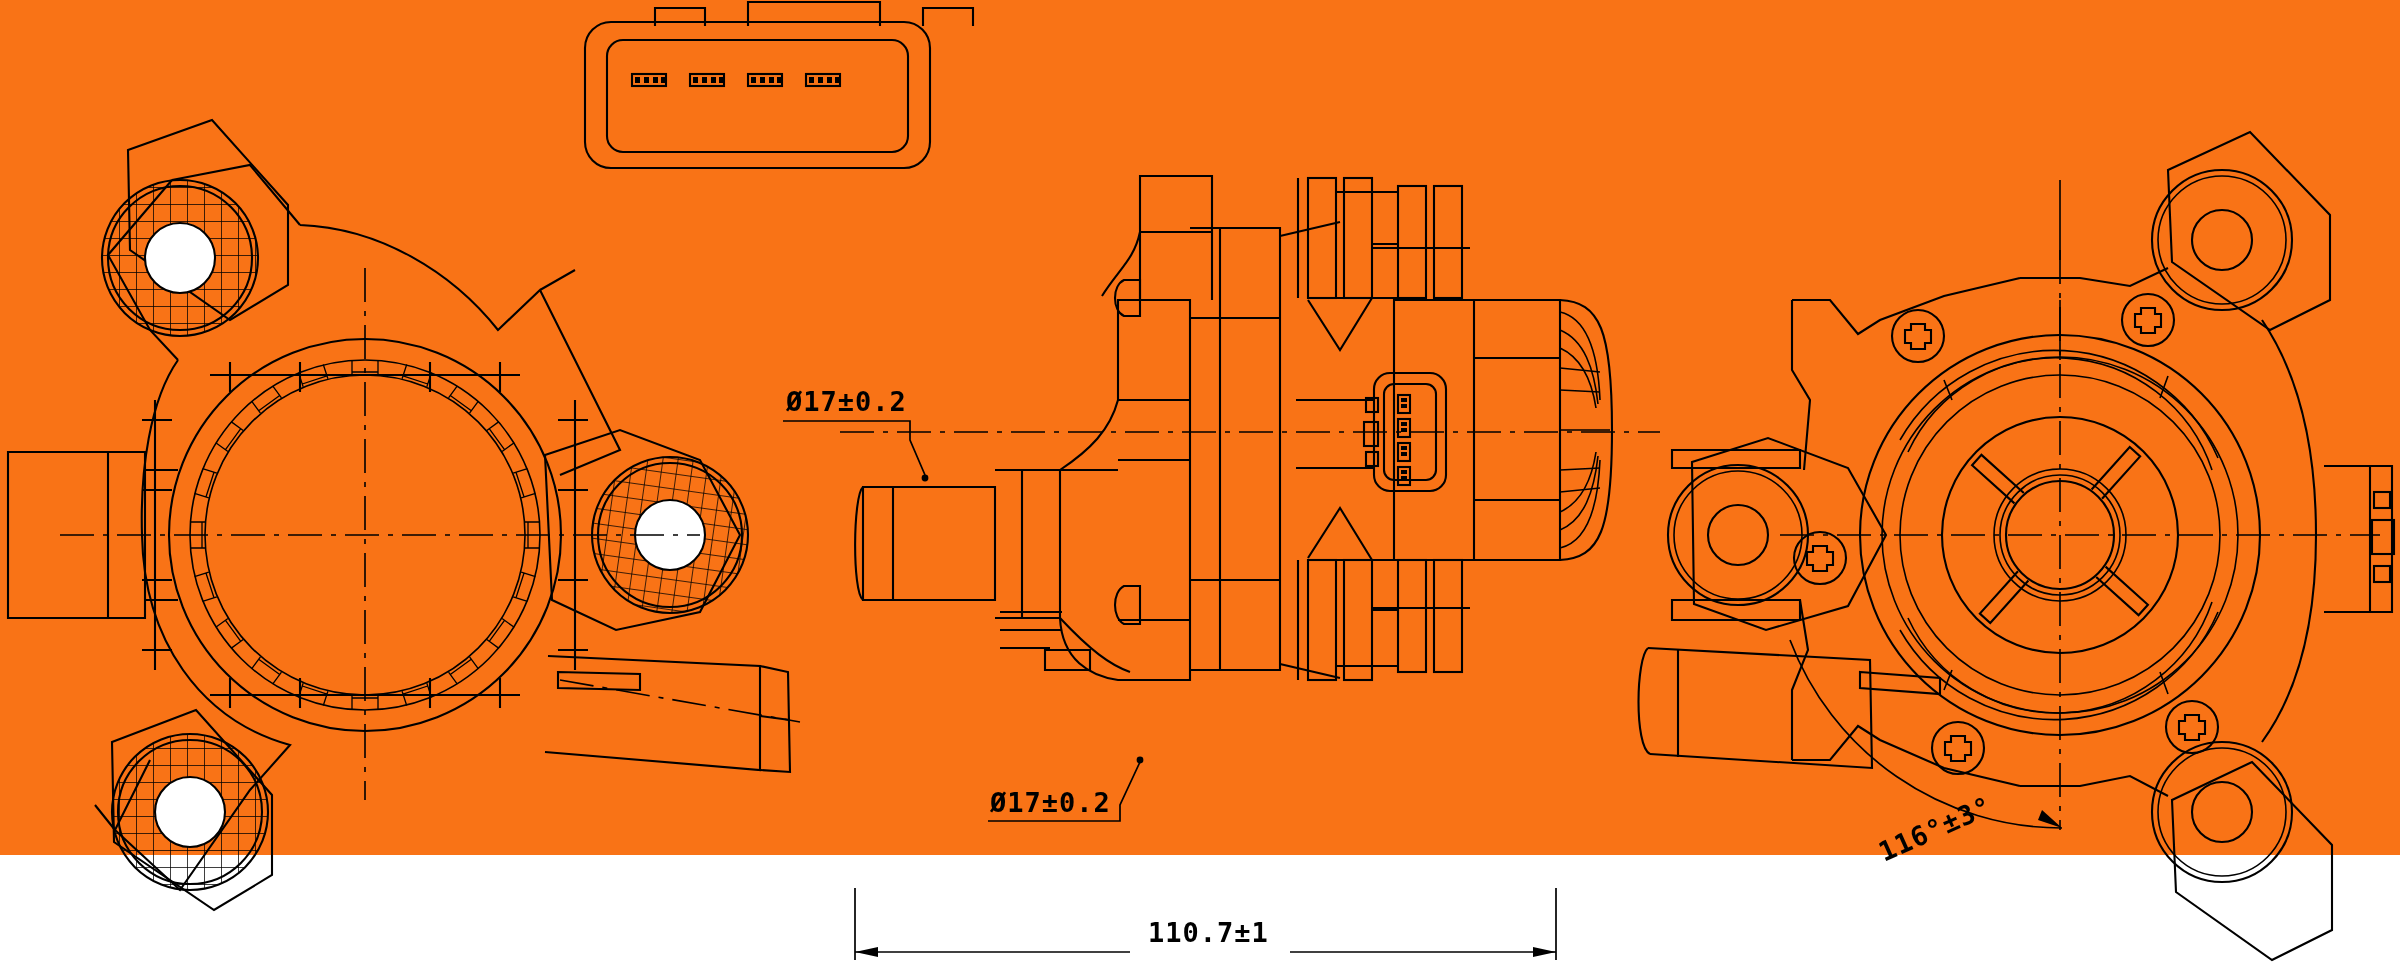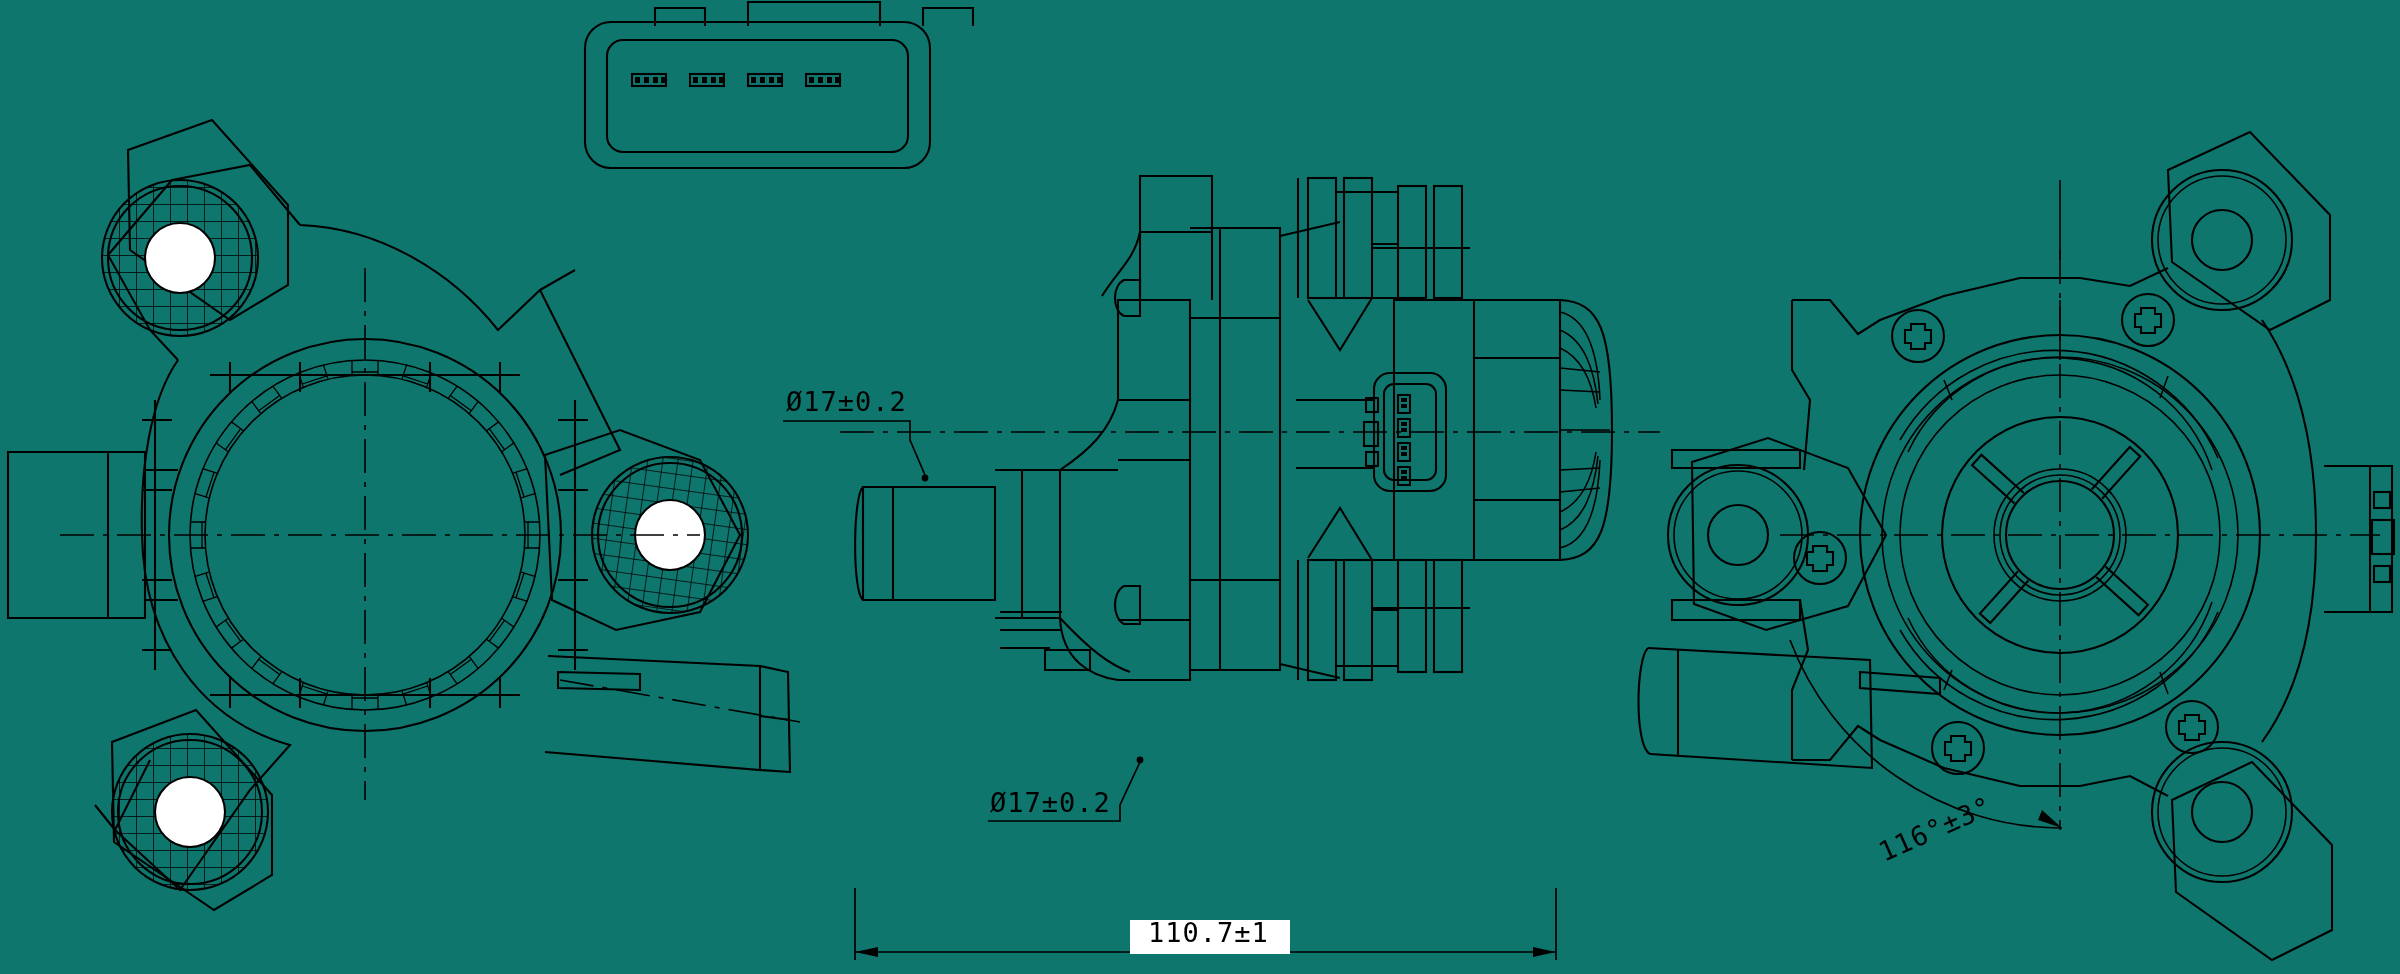--- a/index.html
+++ b/index.html
@@ -1,18 +1,18 @@
 <!DOCTYPE html>
 <html><head>
 <meta charset="utf-8">
 <style>
   html,body{margin:0;padding:0;background:#ffffff;}
   body{width:2400px;height:974px;overflow:hidden;
        font-family:"Liberation Sans", sans-serif;}
-  #sheet{position:relative;width:2400px;height:974px;background:#0f766e;}
+  #sheet{position:relative;width:2400px;height:855px;background:#f97316;font-weight:bold;}
   #sheet svg{display:block;}
   .ln{fill:none;stroke:#000;stroke-width:2.1;stroke-linecap:butt;stroke-linejoin:miter;}
   .ln-thin{fill:none;stroke:#000;stroke-width:1.6;}
   .ln-hair{fill:none;stroke:#000;stroke-width:1.3;}
   .ctr{fill:none;stroke:#000;stroke-width:1.6;stroke-dasharray:34 9 5 9;}
   .hatch{fill:none;stroke:#000;stroke-width:1.5;}
   .dim{fill:none;stroke:#000;stroke-width:1.7;}
   .dimtxt{font-family:"DejaVu Sans Mono", monospace;font-size:27px;fill:#000;letter-spacing:1px;}
   .white{fill:#ffffff;}
 </style>

